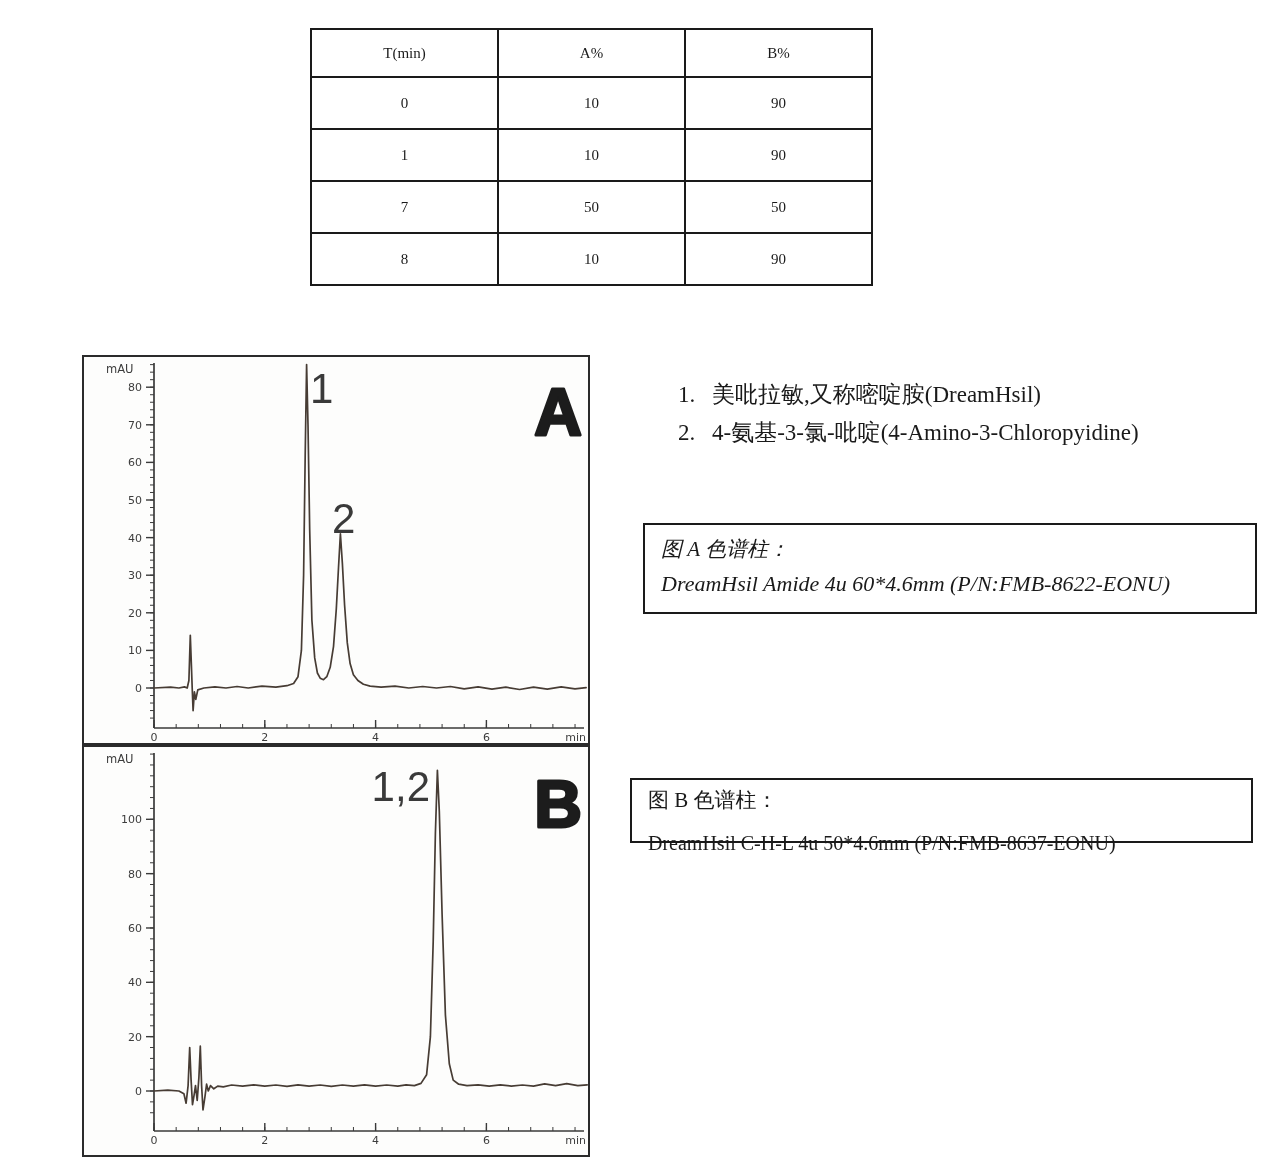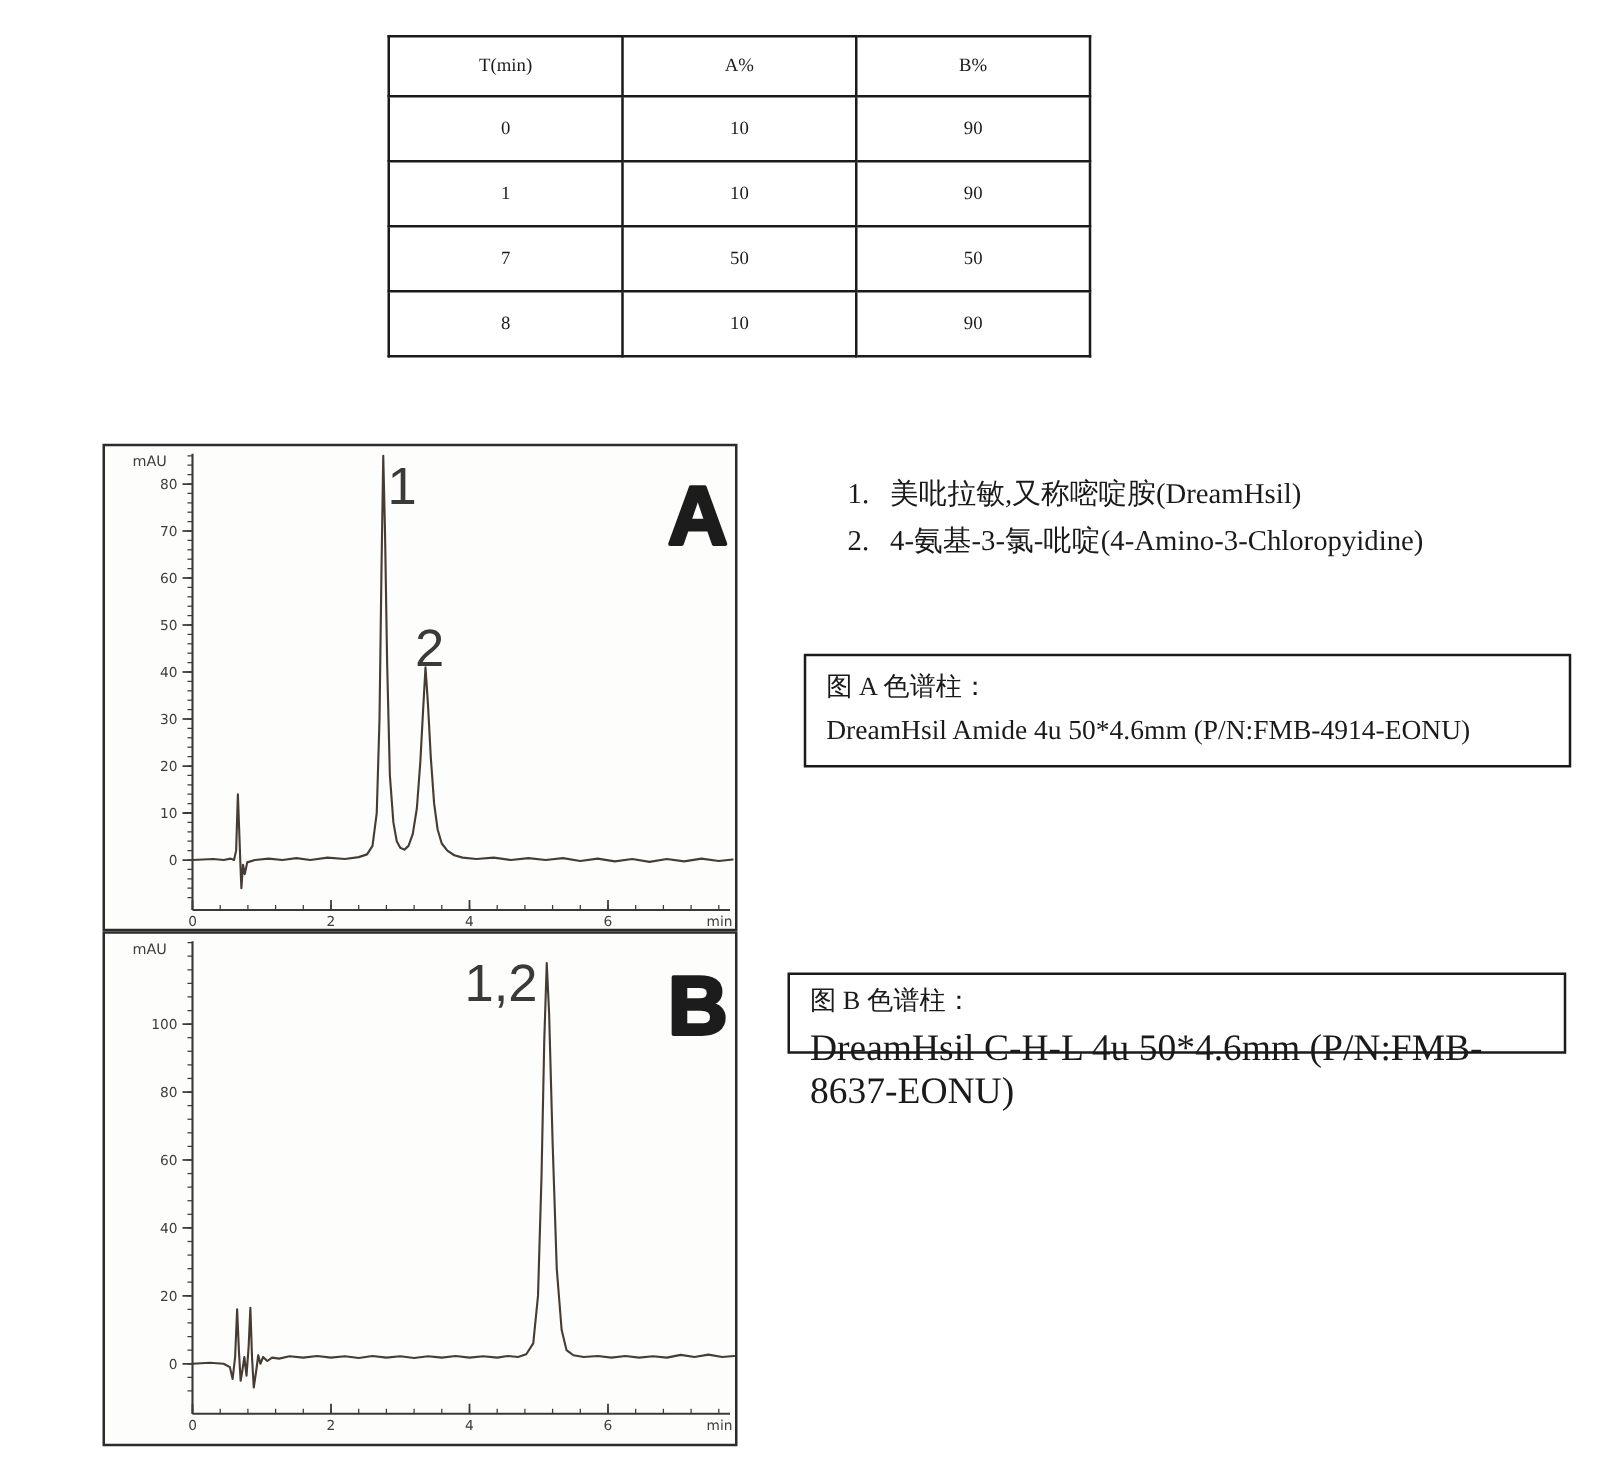--- a/index.html
+++ b/index.html
@@ -22,25 +22,25 @@
   }
   #panelA{top:355px;height:390px;}
   #panelB{top:745px;height:412px;}
   .chart-panel svg{display:block;}
   
   .compound-list{position:absolute;left:678px;top:381px;font-size:23px;line-height:28px;}
   .compound-item{display:flex;margin-bottom:10px;}
   .compound-index{width:34px;flex:0 0 34px;}
   
   .info-box{position:absolute;border:2px solid #1a1a1a;box-sizing:border-box;background:#ffffff;}
-  #boxA{left:643px;top:523px;width:614px;height:91px;padding:11px 10px 0 16px;}
+  #boxA{left:643px;top:523px;width:614px;height:91px;padding:11px 10px 0 16px;font-style:italic;}
   #boxB{left:630px;top:778px;width:623px;height:65px;padding:7px 10px 0 16px;}
   .info-title{font-size:21px;line-height:26px;}
   #boxA .info-spec{font-size:22px;margin-top:9px;}
-  #boxB .info-spec{font-size:30px;margin-top:9px;}
+  #boxB .info-spec{font-size:20px;margin-top:19px;}
 </style>
 </head>
 <body>
 
 <table class="gradient-table">
   <thead>
       <tr>
         <th>T(min)</th>
         <th>A%</th>
         <th>B%</th>
@@ -269,19 +269,19 @@
     <span class="compound-name">美吡拉敏,又称嘧啶胺(DreamHsil)</span>
   </div>
   <div class="compound-item">
     <span class="compound-index">2.</span>
     <span class="compound-name">4-氨基-3-氯-吡啶(4-Amino-3-Chloropyidine)</span>
   </div>
 </div>
 
 <div class="info-box" id="boxA">
   <div class="info-title">图 A 色谱柱：</div>
-  <div class="info-spec">DreamHsil Amide 4u 50*4.6mm (P/N:FMB-4914-EONU)</div>
+  <div class="info-spec">DreamHsil Amide 4u 60*4.6mm (P/N:FMB-8622-EONU)</div>
 </div>
 
 <div class="info-box" id="boxB">
   <div class="info-title">图 B 色谱柱：</div>
   <div class="info-spec">DreamHsil C-H-L 4u 50*4.6mm (P/N:FMB-8637-EONU)</div>
 </div>
 
 </body></html>

